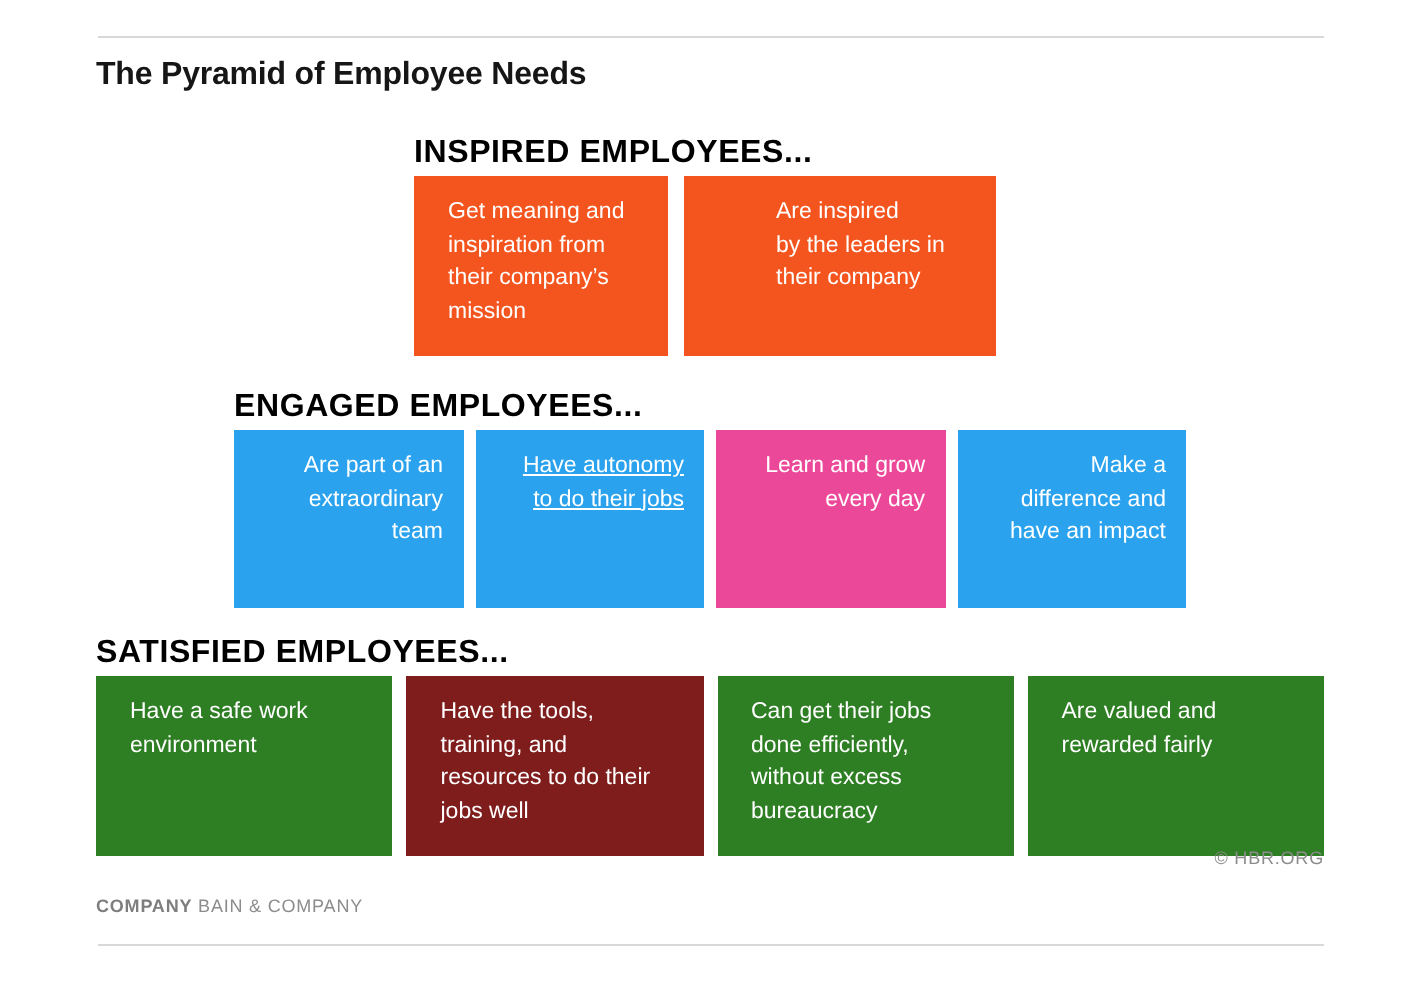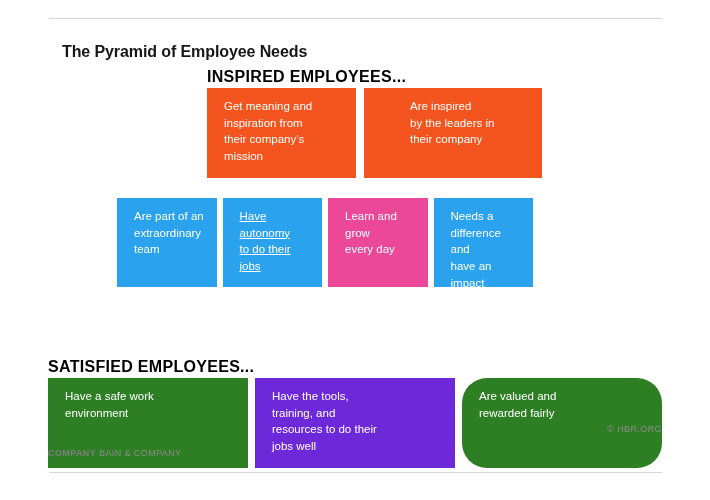--- a/index.html
+++ b/index.html
@@ -17,21 +17,21 @@
     width: 613px;
     height: 1px;
     background: #d8d8d8;
   }
   .rule-top { top: 18px; }
   .rule-bottom { top: 472px; }
   .title {
     position: absolute;
     left: 48px;
     top: 29px;
-    margin: 14px;
+    margin: 0;
     font-size: 16px;
     font-weight: bold;
     color: #161616;
     letter-spacing: -0.1px;
   }
   .tier { position: absolute; }
   .tier-label {
     font-size: 16px;
     font-weight: bold;
     color: #000000;
@@ -43,24 +43,24 @@
   .tier-box {
     flex: 1 1 0;
     box-sizing: border-box;
     color: #ffffff;
     font-size: 11.5px;
     line-height: 1.45;
     padding: 10px 10px 0 17px;
     white-space: pre-line;
   }
   .tier-inspired { left: 207px; top: 71px; }
-  .tier-inspired .tier-row { width: 335px; height: 90px; gap: 8px; }
+  .tier-inspired .tier-row { width: 291px; height: 90px; gap: 8px; }
   .tier-engaged { left: 117px; top: 198px; }
-  .tier-engaged .tier-row { width: 416px; height: 89px; gap: 6px; }
-  .tier-satisfied { left: 48px; top: 321px; margin-top: 40px; }
+  .tier-engaged .tier-row { width: 476px; height: 89px; gap: 6px; text-align: right; }
+  .tier-satisfied { left: 48px; top: 321px; }
   .tier-satisfied .tier-row { width: 614px; height: 90px; gap: 7px; }
   .footer-source {
     position: absolute;
     left: 48px;
     top: 448px;
     font-size: 9px;
     color: #8c8c8c;
     letter-spacing: 0.4px;
   }
   .footer-source .source-label { font-weight: bold; color: #7e7e7e; }
@@ -90,44 +90,49 @@
 inspiration from
 their company’s
 mission</div>
       <div class="tier-box" style="background-color: rgb(244, 85, 30); padding-left: 46px;">Are inspired
 by the leaders in
 their company</div>
     </div>
   </section>
 
   <section class="tier tier-engaged">
+    <div class="tier-label">ENGAGED EMPLOYEES...</div>
     <div class="tier-row">
       <div class="tier-box" style="background-color: rgb(42, 162, 237);">Are part of an
 extraordinary
 team</div>
       <div class="tier-box" style="background-color: rgb(42, 162, 237); text-decoration: underline;">Have autonomy
 to do their jobs</div>
       <div class="tier-box" style="background-color: #ec4899;">Learn and grow
 every day</div>
-      <div class="tier-box" style="background-color: rgb(42, 162, 237);">Needs a
+      <div class="tier-box" style="background-color: rgb(42, 162, 237);">Make a
 difference and
 have an impact</div>
     </div>
   </section>
 
   <section class="tier tier-satisfied">
     <div class="tier-label">SATISFIED EMPLOYEES...</div>
     <div class="tier-row">
       <div class="tier-box" style="background-color: rgb(46, 126, 35);">Have a safe work
 environment</div>
-      <div class="tier-box" style="background-color: #6d28d9;">Have the tools,
+      <div class="tier-box" style="background-color: #7f1d1d;">Have the tools,
 training, and
 resources to do their
 jobs well</div>
-      <div class="tier-box" style="background-color: rgb(46, 126, 35); border-radius: 25px;">Are valued and
+      <div class="tier-box" style="background-color: rgb(46, 126, 35);">Can get their jobs
+done efficiently,
+without excess
+bureaucracy</div>
+      <div class="tier-box" style="background-color: rgb(46, 126, 35);">Are valued and
 rewarded fairly</div>
     </div>
   </section>
 
   <div class="footer-source">
     <span class="source-label">COMPANY</span>
     <span class="source-value">BAIN &amp; COMPANY</span>
   </div>
   <div class="footer-credit">© HBR.ORG</div>
 

